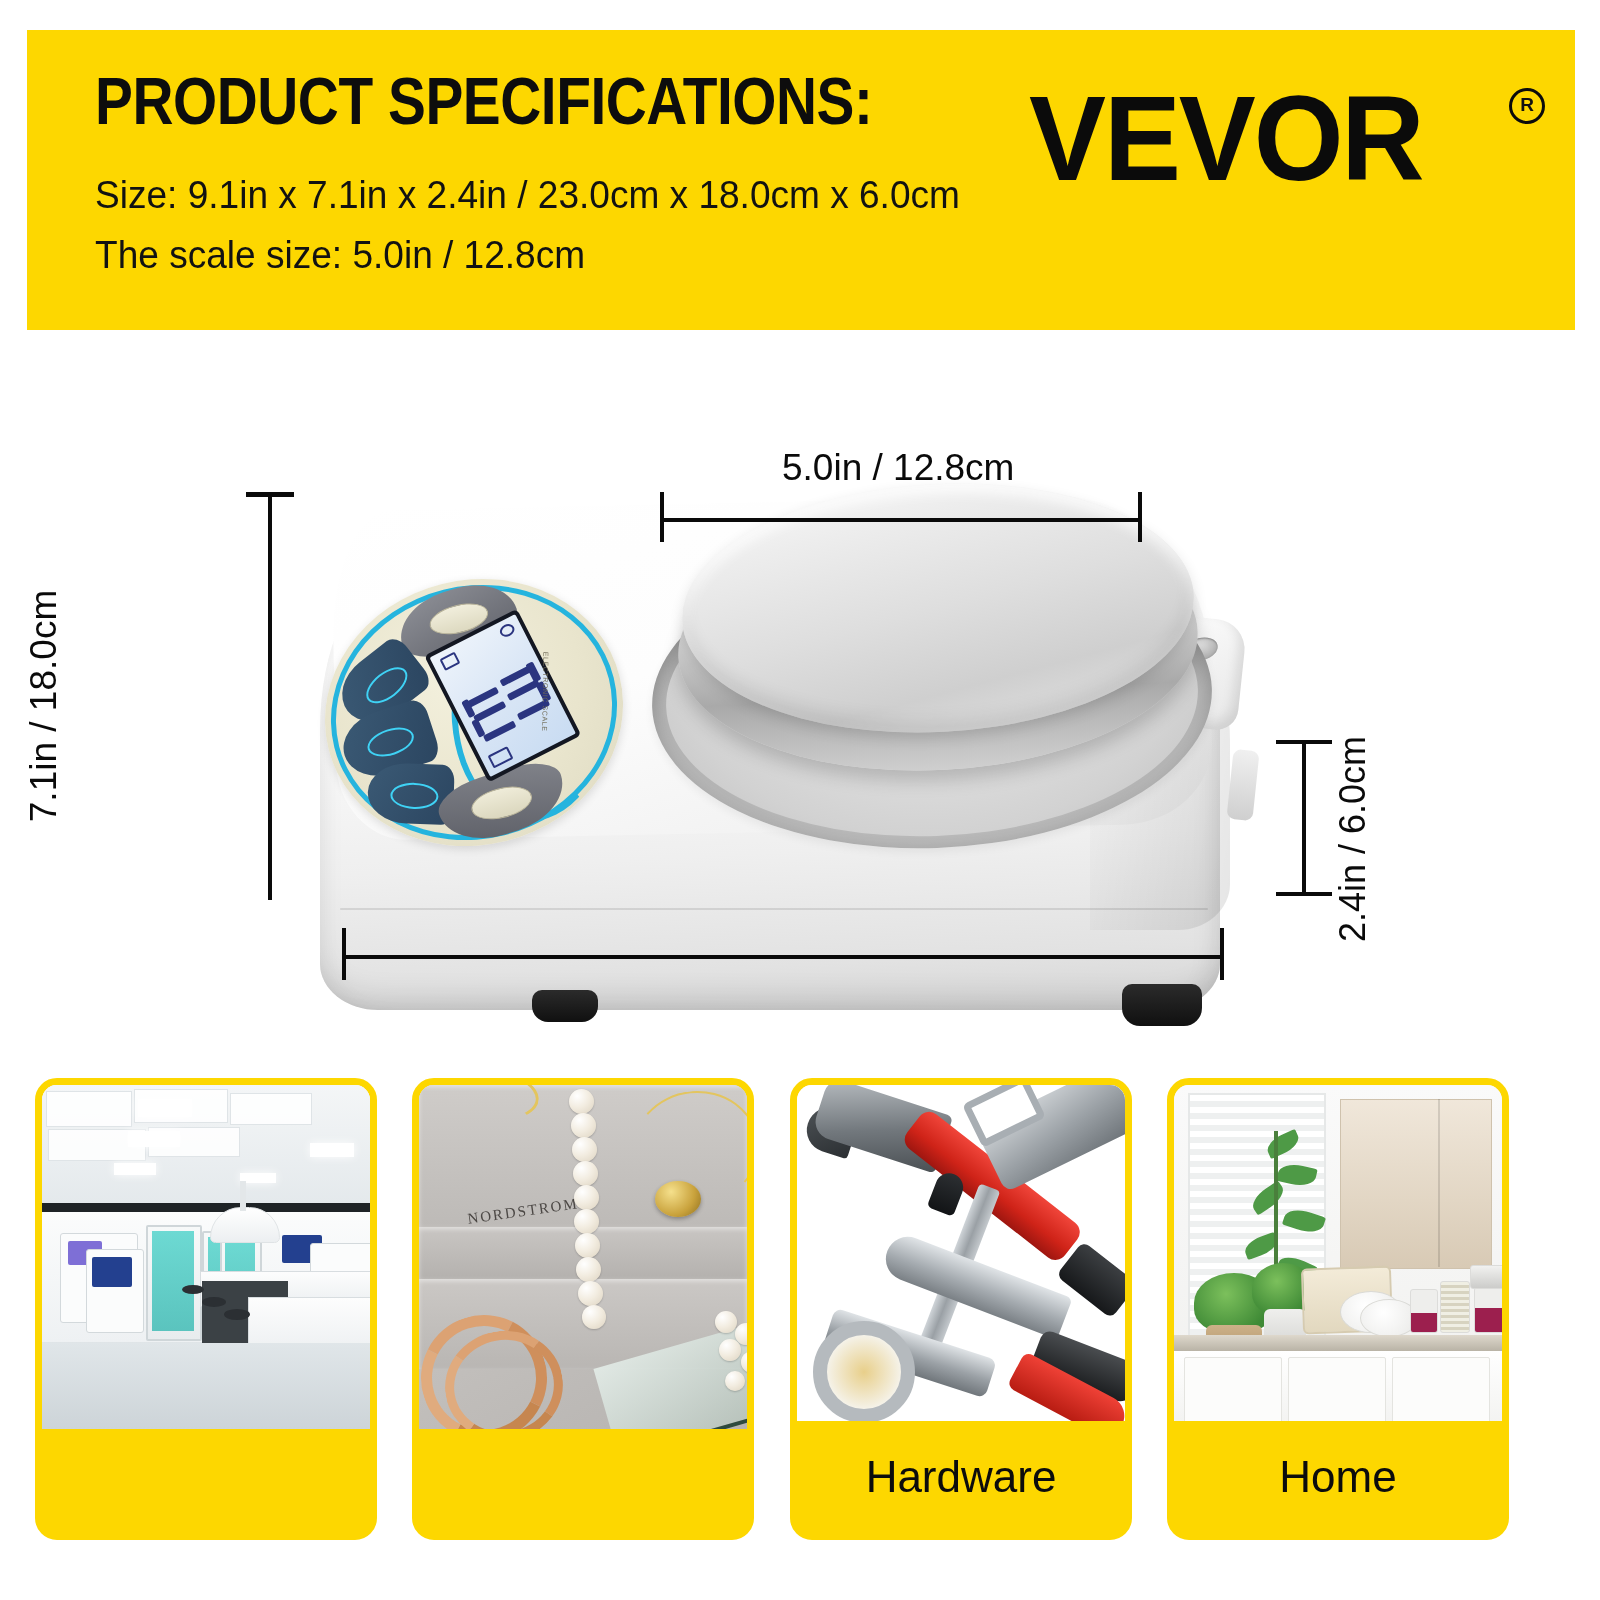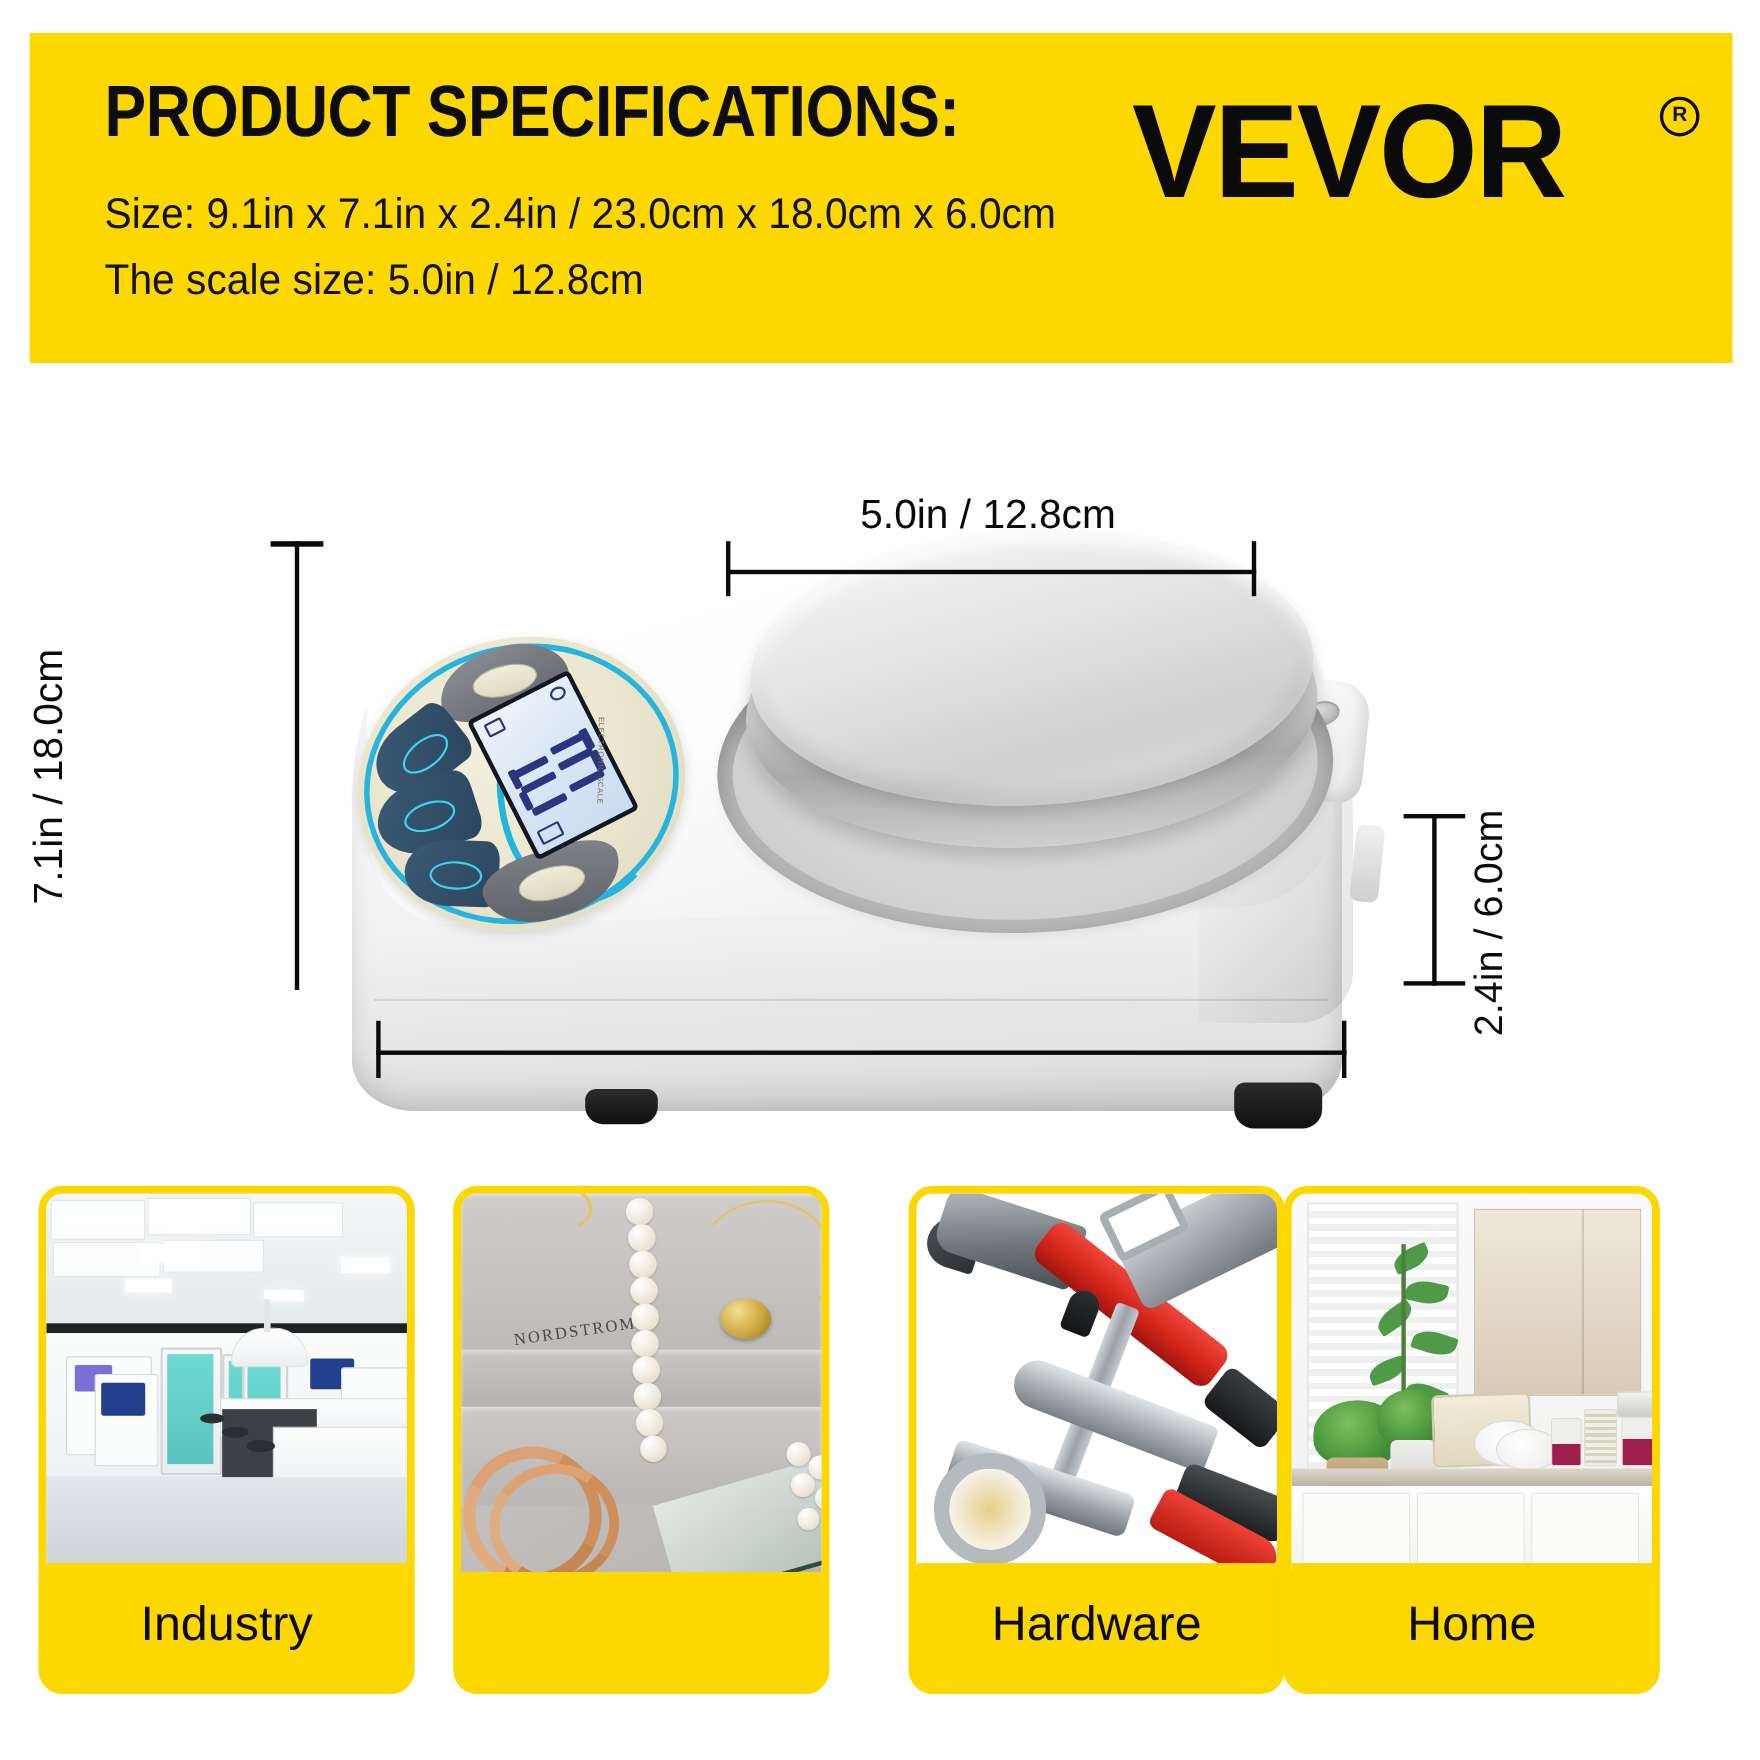--- a/index.html
+++ b/index.html
@@ -175,21 +175,21 @@
   .dp-h{left:660px;top:178px;width:482px;height:4px;}
   .dp-capl{left:660px;top:152px;width:4px;height:50px;}
   .dp-capr{left:1138px;top:152px;width:4px;height:50px;}
   .dp-lbl{left:782px;top:107px;font-size:37px;}
 
   
   .cards{position:absolute;left:0;top:1078px;width:1600px;height:480px;}
   .card{position:absolute;top:0;width:342px;height:462px;
        border:7px solid #FDD700;border-radius:22px;background:#FDD700;
        overflow:hidden;box-sizing:border-box;}
-  .c1{left:35px;} .c2{left:412px;} .c3{left:826px;} .c4{left:1167px;}
+  .c1{left:35px;} .c2{left:412px;} .c3{left:790px;} .c4{left:1167px;}
   .card-img{position:absolute;left:0;top:0;width:100%;height:344px;
        overflow:hidden;background:#f2f2f2;}
   .card-label{position:absolute;left:0;bottom:0;width:100%;height:112px;
        background:#FDD700;display:flex;align-items:center;justify-content:center;
        font-size:44px;color:#0c0c0c;
        font-family:"Liberation Sans Narrow","Liberation Sans",sans-serif;}
 
   
   .lab{position:absolute;inset:0;background:linear-gradient(180deg,#eef2f4 0%,#e6ebee 52%,#d8dee1 100%);}
   .lab-ceil{position:absolute;left:0;top:0;width:100%;height:120px;
@@ -440,21 +440,20 @@
 
         <div class="lab-bench" style="left:158px;top:186px;width:186px;height:34px;"></div>
         <div class="lab-dark" style="left:160px;top:196px;width:86px;height:62px;"></div>
         <div class="lab-bench" style="left:206px;top:212px;width:140px;height:58px;"></div>
         <div class="lab-stool" style="left:140px;top:200px;width:22px;height:9px;"></div>
         <div class="lab-stool" style="left:160px;top:212px;width:24px;height:10px;"></div>
         <div class="lab-stool" style="left:182px;top:224px;width:26px;height:11px;"></div>
         <div class="lab-floor"></div>
       </div>
     </div>
-    <div class="card-label">Industry</div>
   </div>
 
   <div class="card c2">
     <div class="card-img">
       <div class="jw">
         <div class="jw-tray" style="left:0;top:0;width:100%;height:142px;"></div>
         <div class="jw-tray" style="left:0;top:142px;width:100%;height:52px;
              background:linear-gradient(180deg,#c9c6c3,#b4b1ae);"></div>
         <div class="jw-tray" style="left:0;top:194px;width:100%;height:90px;
              background:linear-gradient(180deg,#cbc8c5,#b9b6b3);"></div>

